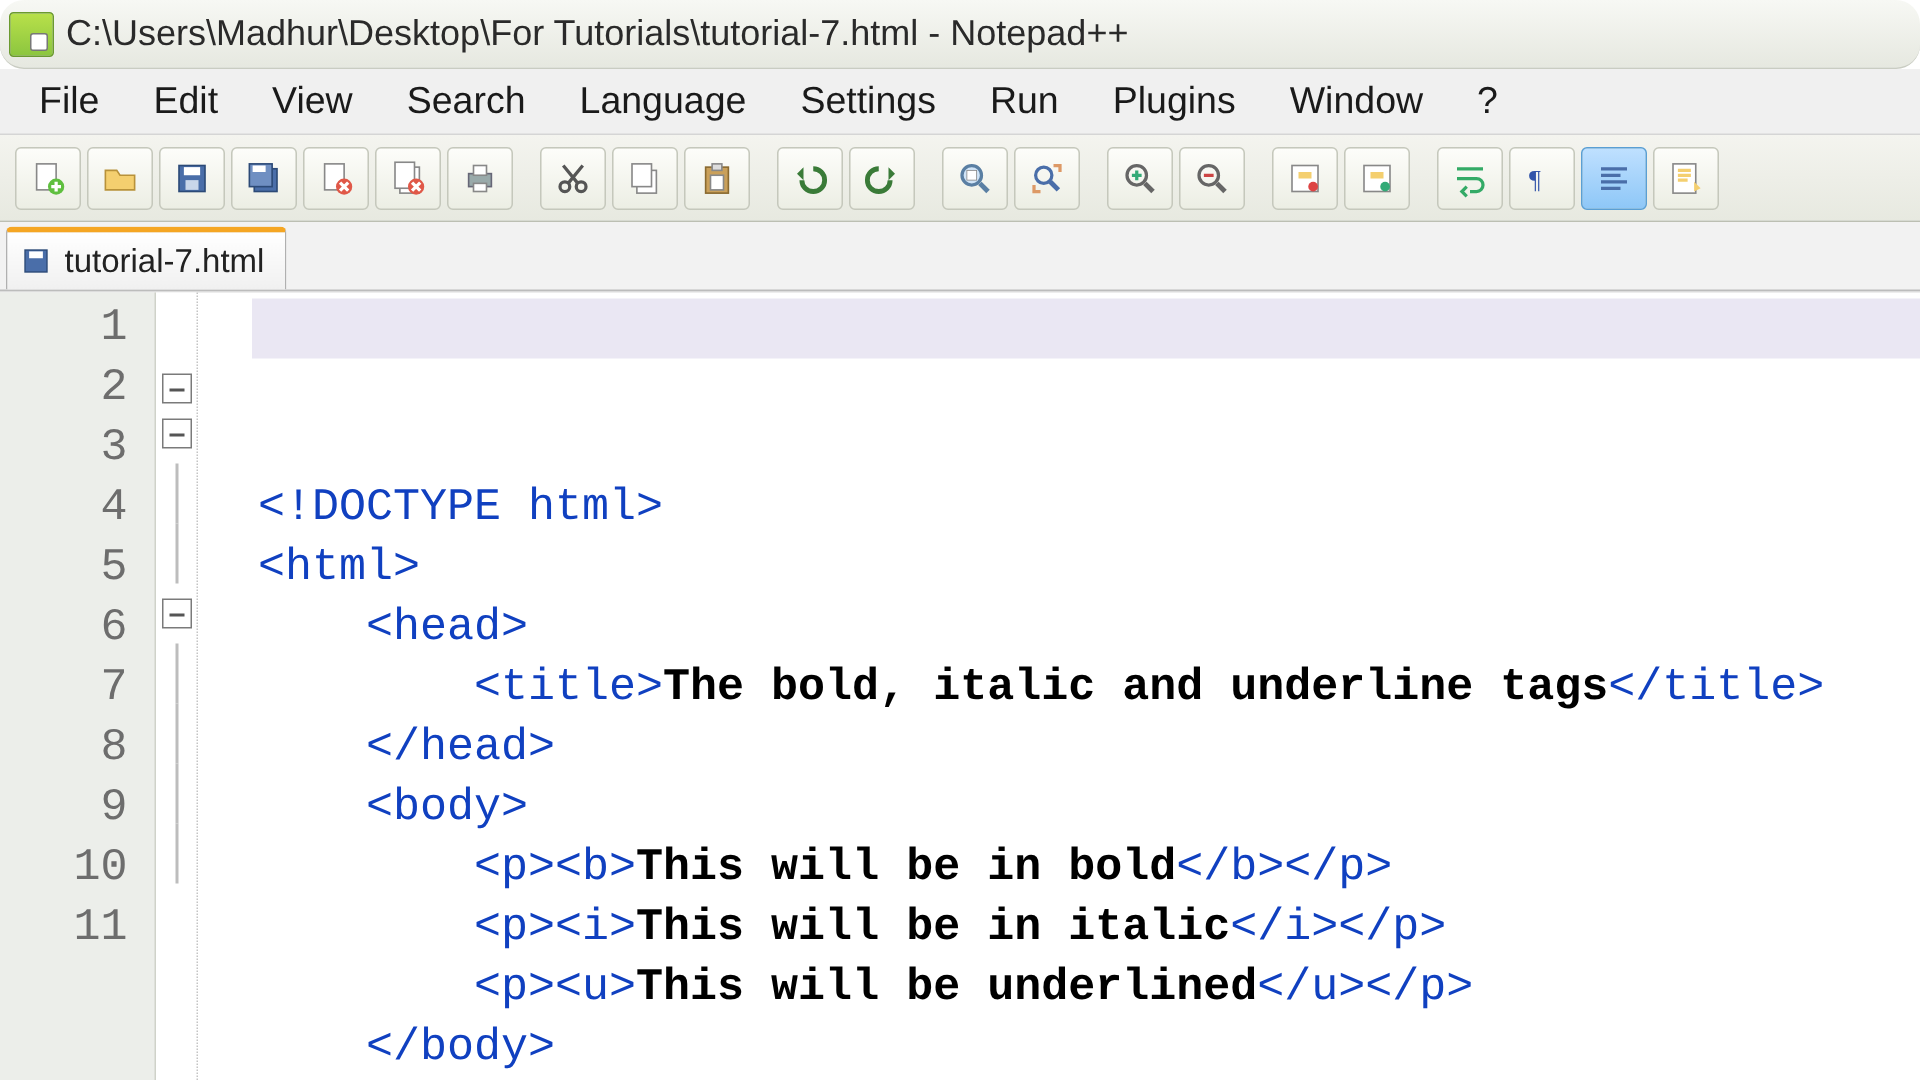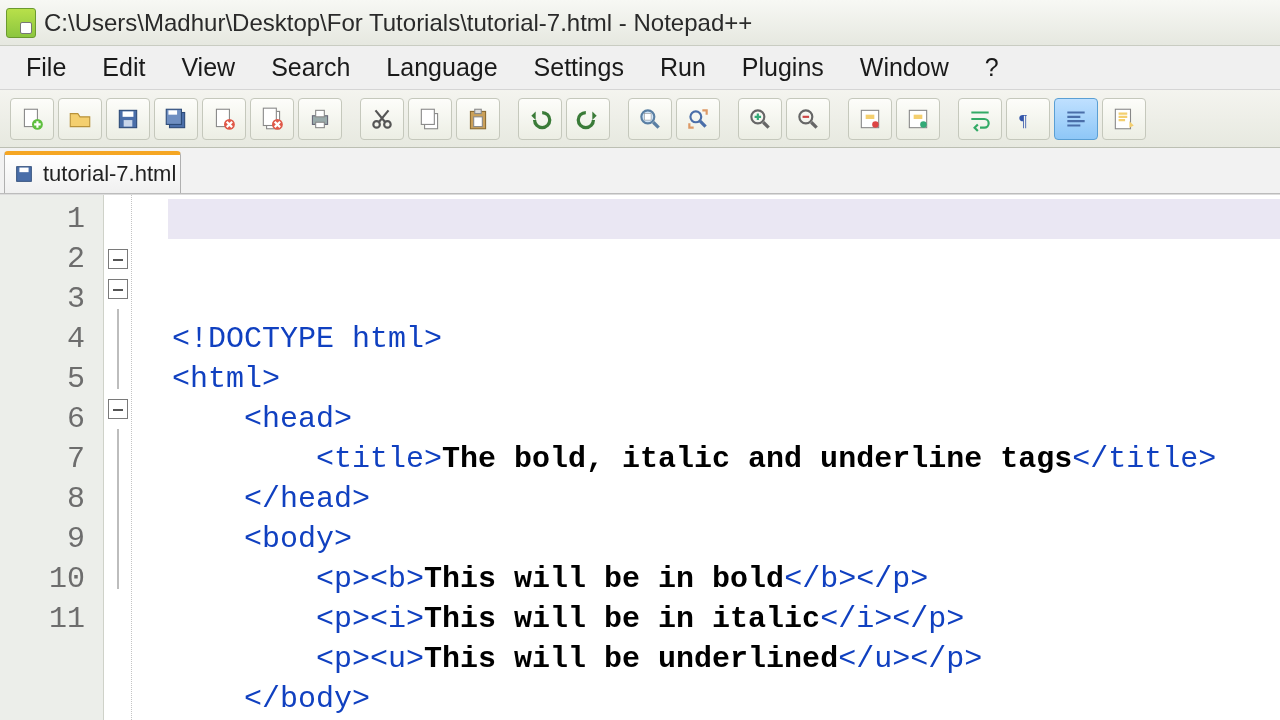--- a/index.html
+++ b/index.html
@@ -5,20 +5,21 @@
   * { box-sizing: border-box; margin: 0; padding: 0; }
   html, body { width: 1280px; height: 720px; font-family: "Segoe UI", Tahoma, sans-serif; background: #fff; overflow: hidden; }
   
   .titlebar {
     height: 46px;
     background: linear-gradient(#f7f8f4, #e6e8e0);
     border-bottom: 1px solid #c9ccc2;
     display: flex;
     align-items: center;
     padding-left: 6px;
+    border-radius: 16px;
   }
   .titlebar .app-icon {
     width: 30px; height: 30px;
     background: linear-gradient(#b8e04a, #8cc63f);
     border: 1px solid #6b9a2f;
     border-radius: 3px;
     margin-right: 8px;
     position: relative;
   }
   .titlebar .app-icon::after{
@@ -81,21 +82,21 @@
   }
   .tab {
     height: 42px;
     background: linear-gradient(#ffffff,#f0f0f0);
     border: 1px solid #b0b0b0;
     border-bottom: none;
     border-top: 4px solid #f5a623;
     border-radius: 4px 4px 0 0;
     display: flex;
     align-items: center;
-    padding: 0 4px 0 8px;
+    padding: 0 14px 0 8px;
     gap: 8px;
     font-size: 22px;
     color: #222;
   }
   .tab .tab-icon {
     width: 22px; height: 22px;
   }
   
   .editor {
     display: flex;

